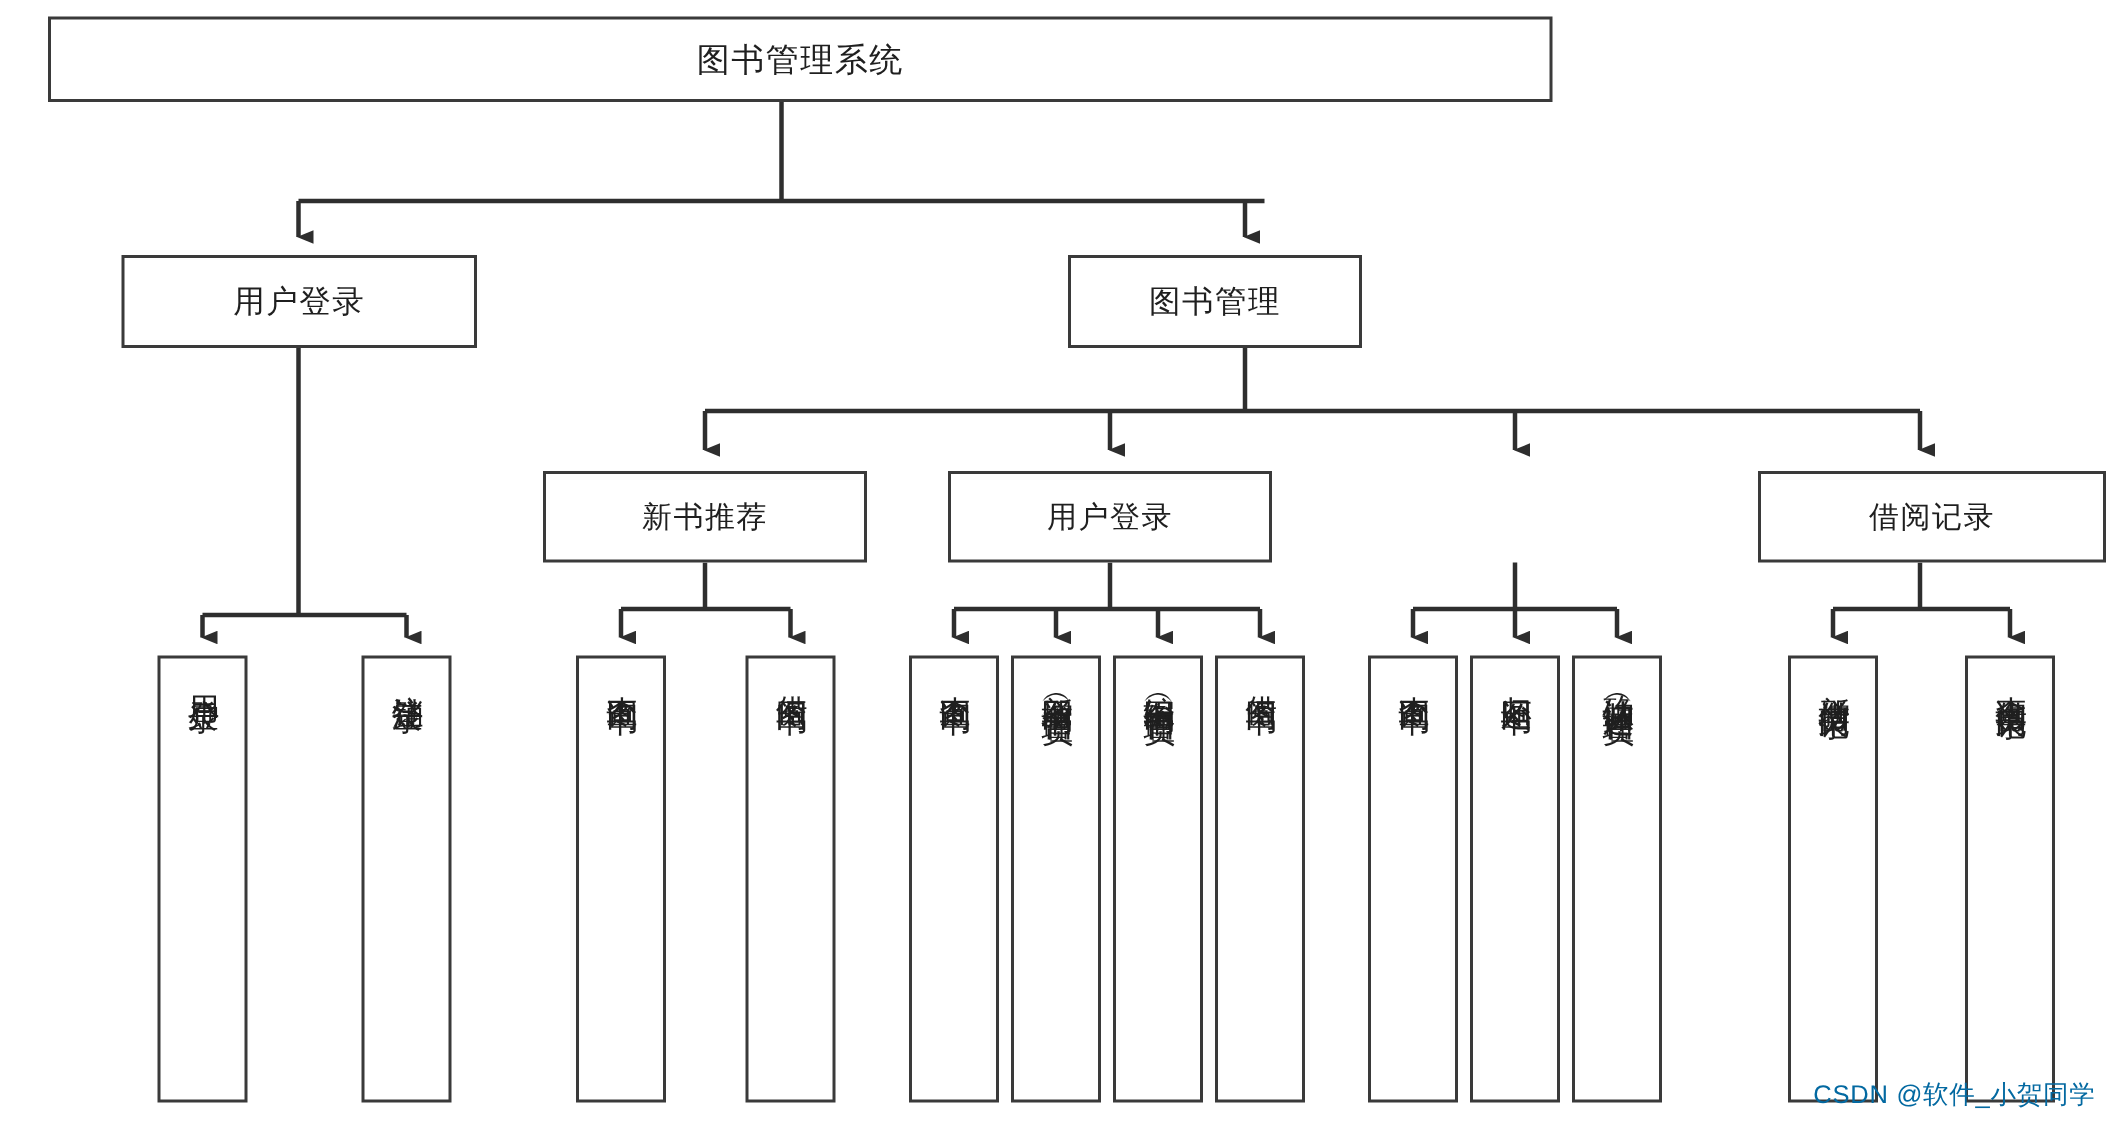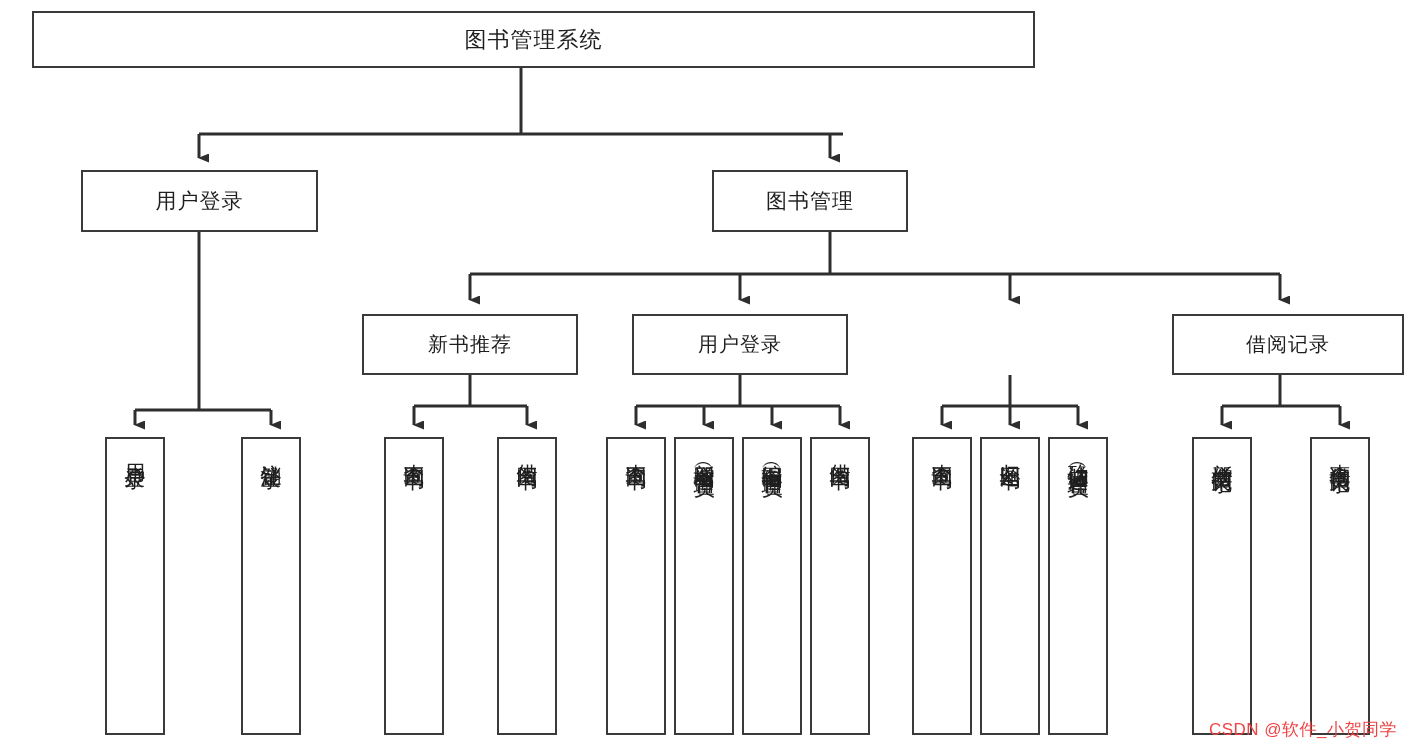--- a/index.html
+++ b/index.html
@@ -64,21 +64,21 @@
   }
   .htext {
     letter-spacing: 1px;
     white-space: nowrap;
   }
   .watermark {
     position: absolute;
     right: 8px;
     bottom: 6px;
     font-size: 17px;
-    color: #ef4444;
+    color: #0369a1;
     letter-spacing: 0.5px;
     z-index: 5;
     white-space: nowrap;
   }
 </style>
 </head>
 <body>
 
 <div id="canvas">
 

